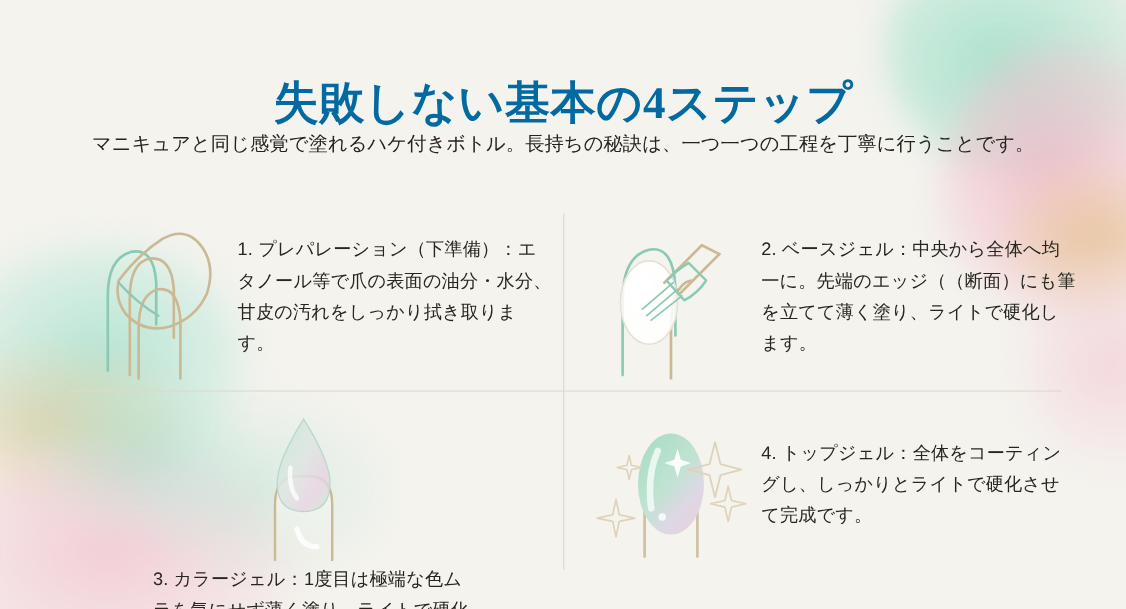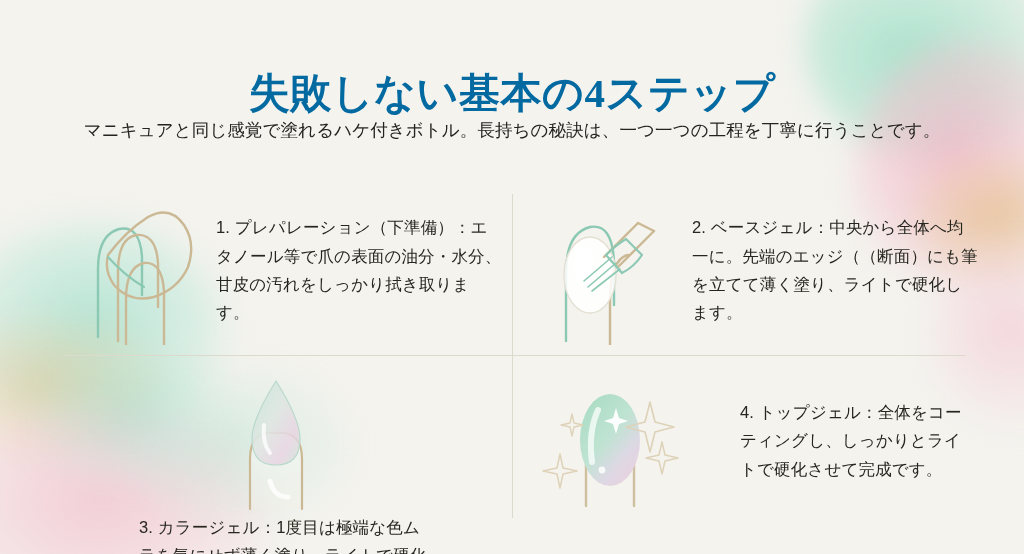--- a/index.html
+++ b/index.html
@@ -132,21 +132,21 @@
 
   
   .quad {
     position: absolute;
     display: flex;
     align-items: center;
   }
   .q1 { left: 62px;  top: 190px; width: 440px; height: 160px; }
   .q2 { left: 538px; top: 190px; width: 440px; height: 160px; }
   .q3 { left: 62px;  top: 363px; width: 440px; height: 155px; flex-direction: column; }
-  .q4 { left: 538px; top: 363px; width: 440px; height: 155px; gap: 48px; }
+  .q4 { left: 538px; top: 363px; width: 440px; height: 155px; }
 
   .icon-box {
     position: relative;
     width: 148px;
     min-width: 148px;
     height: 150px;
     display: flex;
     align-items: center;
     justify-content: center;
   }

